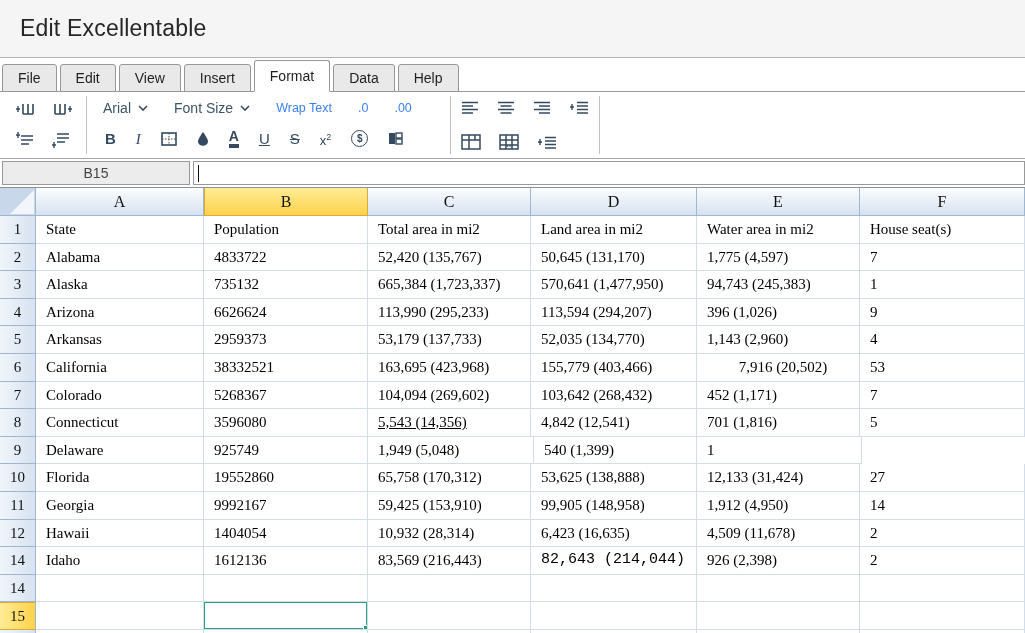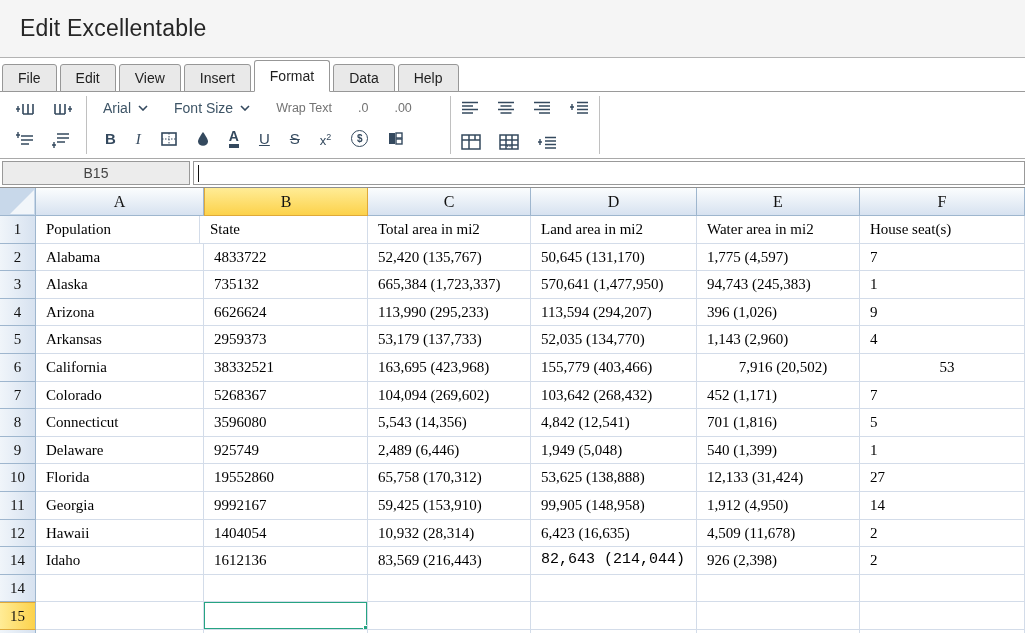--- a/index.html
+++ b/index.html
@@ -21,21 +21,21 @@
 
   
   .toolbar { height:67px; background:#fff; border-bottom:1px solid #a9a9a9;
              display:flex; align-items:stretch; color:#34495e; }
   .tsep { width:1px; background:#c0c0c0; margin:4px 0; }
   .tb-insert { display:grid; grid-template-columns:36px 36px; grid-template-rows:30px 30px;
                align-items:center; justify-items:center; padding:3px 6px 0 8px; }
   .tb-main { display:flex; flex-direction:column; justify-content:space-between; padding:8px 12px 8px 16px; }
   .tb-row { display:flex; align-items:center; }
   .dropdown { display:flex; align-items:center; gap:7px; margin-right:26px; font-size:14px; color:#3d5466; cursor:pointer; }
-  .tb-label { font-size:12.5px; color:#737373; margin-right:26px; cursor:pointer; }
+  .tb-label { font-size:12.5px; color:#3b82f6; margin-right:26px; cursor:pointer; }
   .fmt { display:flex; align-items:center; gap:20px; padding-left:2px; }
   .fmt-btn { font-size:15px; color:#34495e; cursor:pointer; line-height:18px; text-align:center; }
   .bold  { font-weight:700; }
   .ital  { font-family:"Liberation Serif",serif; font-style:italic; }
   .undl  { text-decoration:underline; }
   .strk  { text-decoration:line-through; }
   .sup   { font-size:13px; }
   .sup sup { font-size:9px; }
   .acolor { font-weight:700; font-size:14px; line-height:12px; }
   .acolor .bar { display:block; height:4px; background:#34495e; margin-top:2px; }
@@ -266,22 +266,22 @@
       <div class="colhead" style="width: 168px;">A</div>
       <div class="colhead hl" style="width: 164px;">B</div>
       <div class="colhead" style="width: 163px;">C</div>
       <div class="colhead" style="width: 166px;">D</div>
       <div class="colhead" style="width: 163px;">E</div>
       <div class="colhead" style="width: 165px;">F</div>
     </div>
   <div>
       <div class="grow">
         <div class="rowhead">1</div>
+        <div class="cell" style="width: 168px;">State</div>
         <div class="cell" style="width: 164px;">Population</div>
-        <div class="cell" style="width: 168px;">State</div>
         <div class="cell" style="width: 163px;">Total area in mi2</div>
         <div class="cell" style="width: 166px;">Land area in mi2</div>
         <div class="cell" style="width: 163px;">Water area in mi2</div>
         <div class="cell" style="width: 165px;">House seat(s)</div>
       </div>
       <div class="grow">
         <div class="rowhead">2</div>
         <div class="cell" style="width: 168px;">Alabama</div>
         <div class="cell" style="width: 164px;">4833722</div>
         <div class="cell" style="width: 163px;">52,420 (135,767)</div>
@@ -316,45 +316,44 @@
         <div class="cell" style="width: 163px;">1,143 (2,960)</div>
         <div class="cell" style="width: 165px;">4</div>
       </div>
       <div class="grow">
         <div class="rowhead">6</div>
         <div class="cell" style="width: 168px;">California</div>
         <div class="cell" style="width: 164px;">38332521</div>
         <div class="cell" style="width: 163px;">163,695 (423,968)</div>
         <div class="cell" style="width: 166px;">155,779 (403,466)</div>
         <div class="cell" style="width: 163px; text-align: center;">7,916 (20,502)</div>
-        <div class="cell" style="width: 165px; text-align: center;">53</div>
+        <div class="cell" style="width: 165px;">53</div>
       </div>
       <div class="grow">
         <div class="rowhead">7</div>
         <div class="cell" style="width: 168px;">Colorado</div>
         <div class="cell" style="width: 164px;">5268367</div>
         <div class="cell" style="width: 163px;">104,094 (269,602)</div>
         <div class="cell" style="width: 166px;">103,642 (268,432)</div>
         <div class="cell" style="width: 163px;">452 (1,171)</div>
         <div class="cell" style="width: 165px;">7</div>
       </div>
       <div class="grow">
         <div class="rowhead">8</div>
         <div class="cell" style="width: 168px;">Connecticut</div>
         <div class="cell" style="width: 164px;">3596080</div>
-        <div class="cell" style="width: 163px;">5,543 (14,356)</div>
+        <div class="cell" style="width: 163px; text-decoration: underline;">5,543 (14,356)</div>
         <div class="cell" style="width: 166px;">4,842 (12,541)</div>
         <div class="cell" style="width: 163px;">701 (1,816)</div>
         <div class="cell" style="width: 165px;">5</div>
       </div>
       <div class="grow">
         <div class="rowhead">9</div>
         <div class="cell" style="width: 168px;">Delaware</div>
         <div class="cell" style="width: 164px;">925749</div>
-        <div class="cell" style="width: 163px;">2,489 (6,446)</div>
         <div class="cell" style="width: 166px;">1,949 (5,048)</div>
         <div class="cell" style="width: 163px;">540 (1,399)</div>
         <div class="cell" style="width: 165px;">1</div>
       </div>
       <div class="grow">
         <div class="rowhead">10</div>
         <div class="cell" style="width: 168px;">Florida</div>
         <div class="cell" style="width: 164px;">19552860</div>
         <div class="cell" style="width: 163px;">65,758 (170,312)</div>
         <div class="cell" style="width: 166px;">53,625 (138,888)</div>

